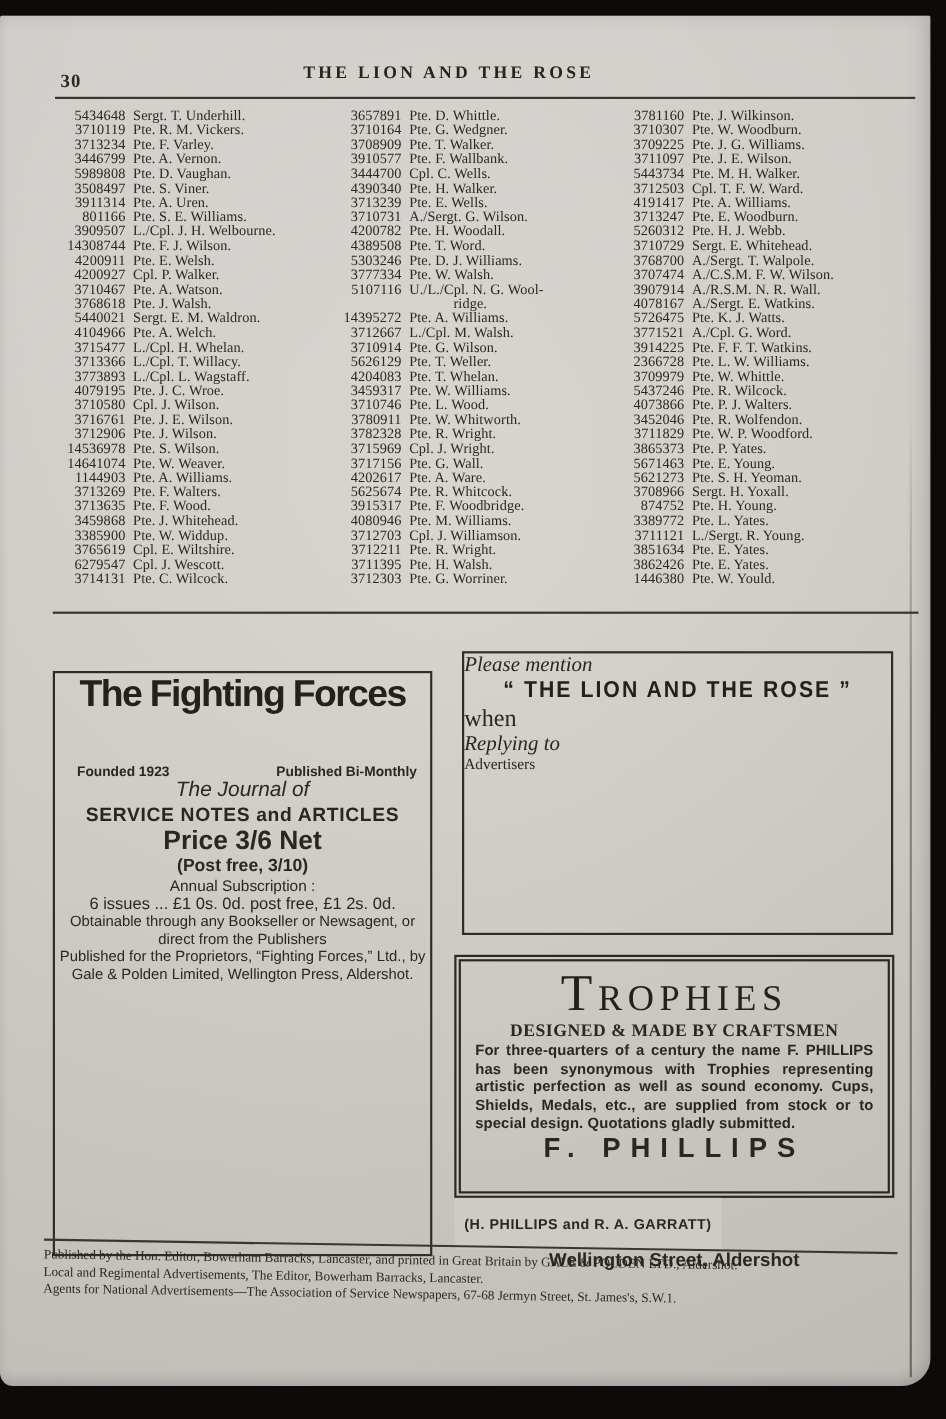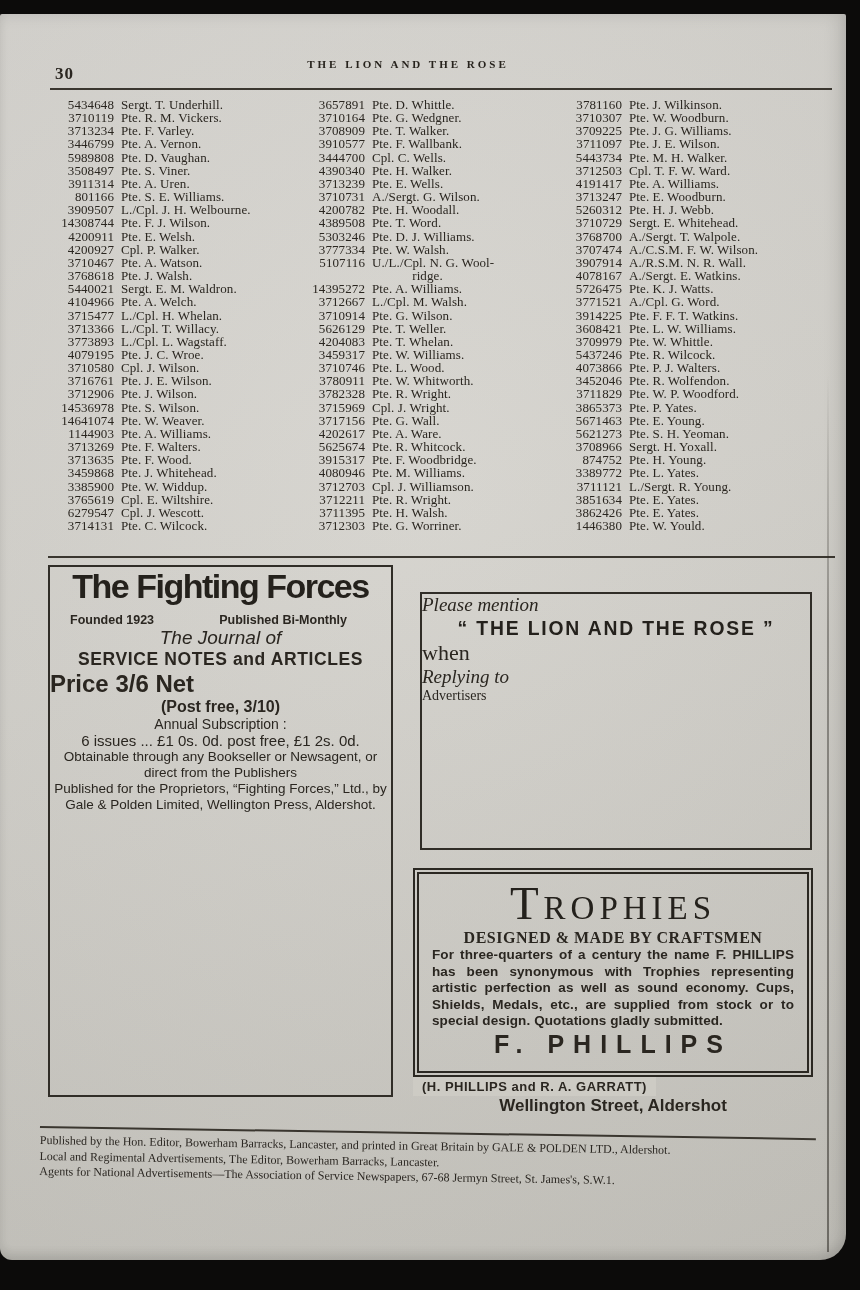--- a/index.html
+++ b/index.html
@@ -17,74 +17,74 @@
     border-radius:2px 2px 26px 12px;
     box-shadow: inset -8px 0 16px rgba(0,0,0,.10), inset 0 -6px 10px rgba(0,0,0,.08);
   }
   .crease{
     position:absolute;right:17px;top:360px;bottom:8px;width:2px;
     background:linear-gradient(180deg, transparent, rgba(45,42,36,.40) 30%, rgba(45,42,36,.55));
   }
   .pageno{position:absolute;left:55px;top:50px;font-size:17px;font-weight:bold;letter-spacing:1px;}
   .header{
     position:absolute;left:0;right:30px;top:44px;text-align:center;
-    font-size:11px;font-weight:bold;letter-spacing:3px;color:#27231d;
+    font-size:16px;font-weight:bold;letter-spacing:3px;color:#27231d;
   }
   .hrule{position:absolute;height:2px;background:#3a362f;}
   .top-rule{left:50px;width:782px;top:74px;}
   .mid-rule{left:48px;width:787px;top:542px;}
 
   
   .roster{position:absolute;left:0;top:84px;right:0;}
   .col{position:absolute;top:0;}
   .col1{left:48px;width:250px;}
   .col2{left:299px;width:260px;}
   .col3{left:556px;width:288px;}
   .r-row{display:flex;font-size:13px;line-height:13.15px;letter-spacing:.1px;}
   .r-no{width:66px;text-align:right;flex:none;}
   .r-name{margin-left:7px;white-space:pre-wrap;}
 
   
   .ad{position:absolute;border:2px solid #302d27;box-sizing:border-box;}
   .ad p, .ad h1, .ad h2{margin:0;}
 
   
-  .ff-box{left:48px;top:551px;width:345px;height:532px;font-family:"Liberation Sans",sans-serif;}
+  .ff-box{left:48px;top:596px;width:345px;height:532px;font-family:"Liberation Sans",sans-serif;}
   .ff-title{margin:44px 6px 0;text-align:center;font-size:34px;font-weight:bold;letter-spacing:-1.5px;color:#24211c;}
-  .ff-meta{display:flex;justify-content:space-between;padding:7px 44px 0 20px;font-size:12.5px;font-weight:bold;}
+  .ff-meta{display:flex;justify-content:space-between;padding:7px 12px 0 20px;font-size:12.5px;font-weight:bold;margin-top:36px;}
   .ff-j1{margin-top:30px;text-align:center;font-style:italic;font-size:19px;}
   .ff-j2{margin-top:4px;text-align:center;font-style:italic;font-size:17.5px;}
   .ff-service{margin-top:36px;text-align:center;font-weight:bold;font-size:17.5px;letter-spacing:.6px;}
-  .ff-price{margin-top:44px;text-align:left;font-weight:bold;font-size:24px;}
+  .ff-price{margin-top:44px;text-align:center;font-weight:bold;font-size:24px;}
   .ff-post{margin-top:4px;text-align:center;font-weight:bold;font-size:16px;}
   .ff-sub{margin-top:22px;text-align:center;font-size:14px;}
   .ff-issues{margin-top:6px;text-align:center;font-size:15px;}
   .ff-para{margin:22px 16px 0;font-size:13.5px;text-align:center;line-height:16px;}
 
   
   .mention-box{left:420px;top:578px;width:392px;height:258px;}
   .m-please{margin:28px 0 0 36px;font-style:italic;font-size:19px;}
   .m-title{margin-top:26px;text-align:center;font-family:"Liberation Sans",sans-serif;font-weight:bold;
            font-size:21px;letter-spacing:2px;transform:scaleX(.92);color:#24211c;}
   .m-when{margin:34px 0 0 72px;font-size:22px;}
   .m-replying{margin:12px 0 0 128px;font-style:italic;font-size:19px;}
   .m-advertisers{margin:12px 0 0 232px;font-size:14px;}
 
   
   .trophies-wrap{position:absolute;left:413px;top:854px;width:400px;}
   .trophies-wrap p, .trophies-wrap h2{margin:0;}
-  .trophies-box{border:6px double #2b2822;padding:8px 13px 12px;box-sizing:border-box;}
+  .trophies-box{border:6px double #2b2822;padding:8px 13px 24px;box-sizing:border-box;}
   .t-title{text-align:center;font-size:33px;line-height:42px;letter-spacing:5px;font-weight:normal;color:#24211c;}
   .t-title::first-letter{font-size:47px;}
   .t-sub{text-align:center;font-size:16px;font-weight:bold;letter-spacing:.5px;margin-top:2px;}
   .t-body{font-family:"Liberation Sans",sans-serif;font-weight:bold;font-size:13.5px;line-height:16.5px;
           text-align:justify;margin-top:9px;letter-spacing:.1px;}
   .t-name{text-align:center;font-family:"Liberation Sans",sans-serif;font-weight:bold;font-size:25px;
           letter-spacing:9px;margin-top:12px;}
-  .t-partners{margin:-11px auto 0;width:max-content;background:#cdcbc4;padding:2px 9px;position:relative;
+  .t-partners{margin:-11px auto 0;width:max-content;background:#cdcbc4;padding:16px 9px;position:relative;
           font-family:"Liberation Sans",sans-serif;font-weight:bold;font-size:13px;letter-spacing:.5px;}
   .t-street{text-align:center;font-family:"Liberation Sans",sans-serif;font-weight:bold;font-size:17px;margin-top:2px;}
 
   
   .footer{position:absolute;left:40px;right:22px;top:1112px;transform:rotate(.9deg);transform-origin:0 0;
           font-size:12px;line-height:15.5px;color:#2b2722;}
   .footer p{margin:0;}
   .f-rule{height:2px;background:#3a362f;width:99%;margin-bottom:5px;}
   .f1{margin-left:12px;}
   .f2{margin-left:238px;}
@@ -428,21 +428,21 @@
         </div>
         <div class="r-row">
           <span class="r-no">3771521</span>
           <span class="r-name">A./Cpl. G. Word.</span>
         </div>
         <div class="r-row">
           <span class="r-no">3914225</span>
           <span class="r-name">Pte. F. F. T. Watkins.</span>
         </div>
         <div class="r-row">
-          <span class="r-no">3608421</span>
+          <span class="r-no">2366728</span>
           <span class="r-name">Pte. L. W. Williams.</span>
         </div>
         <div class="r-row">
           <span class="r-no">3709979</span>
           <span class="r-name">Pte. W. Whittle.</span>
         </div>
         <div class="r-row">
           <span class="r-no">5437246</span>
           <span class="r-name">Pte. R. Wilcock.</span>
         </div>

